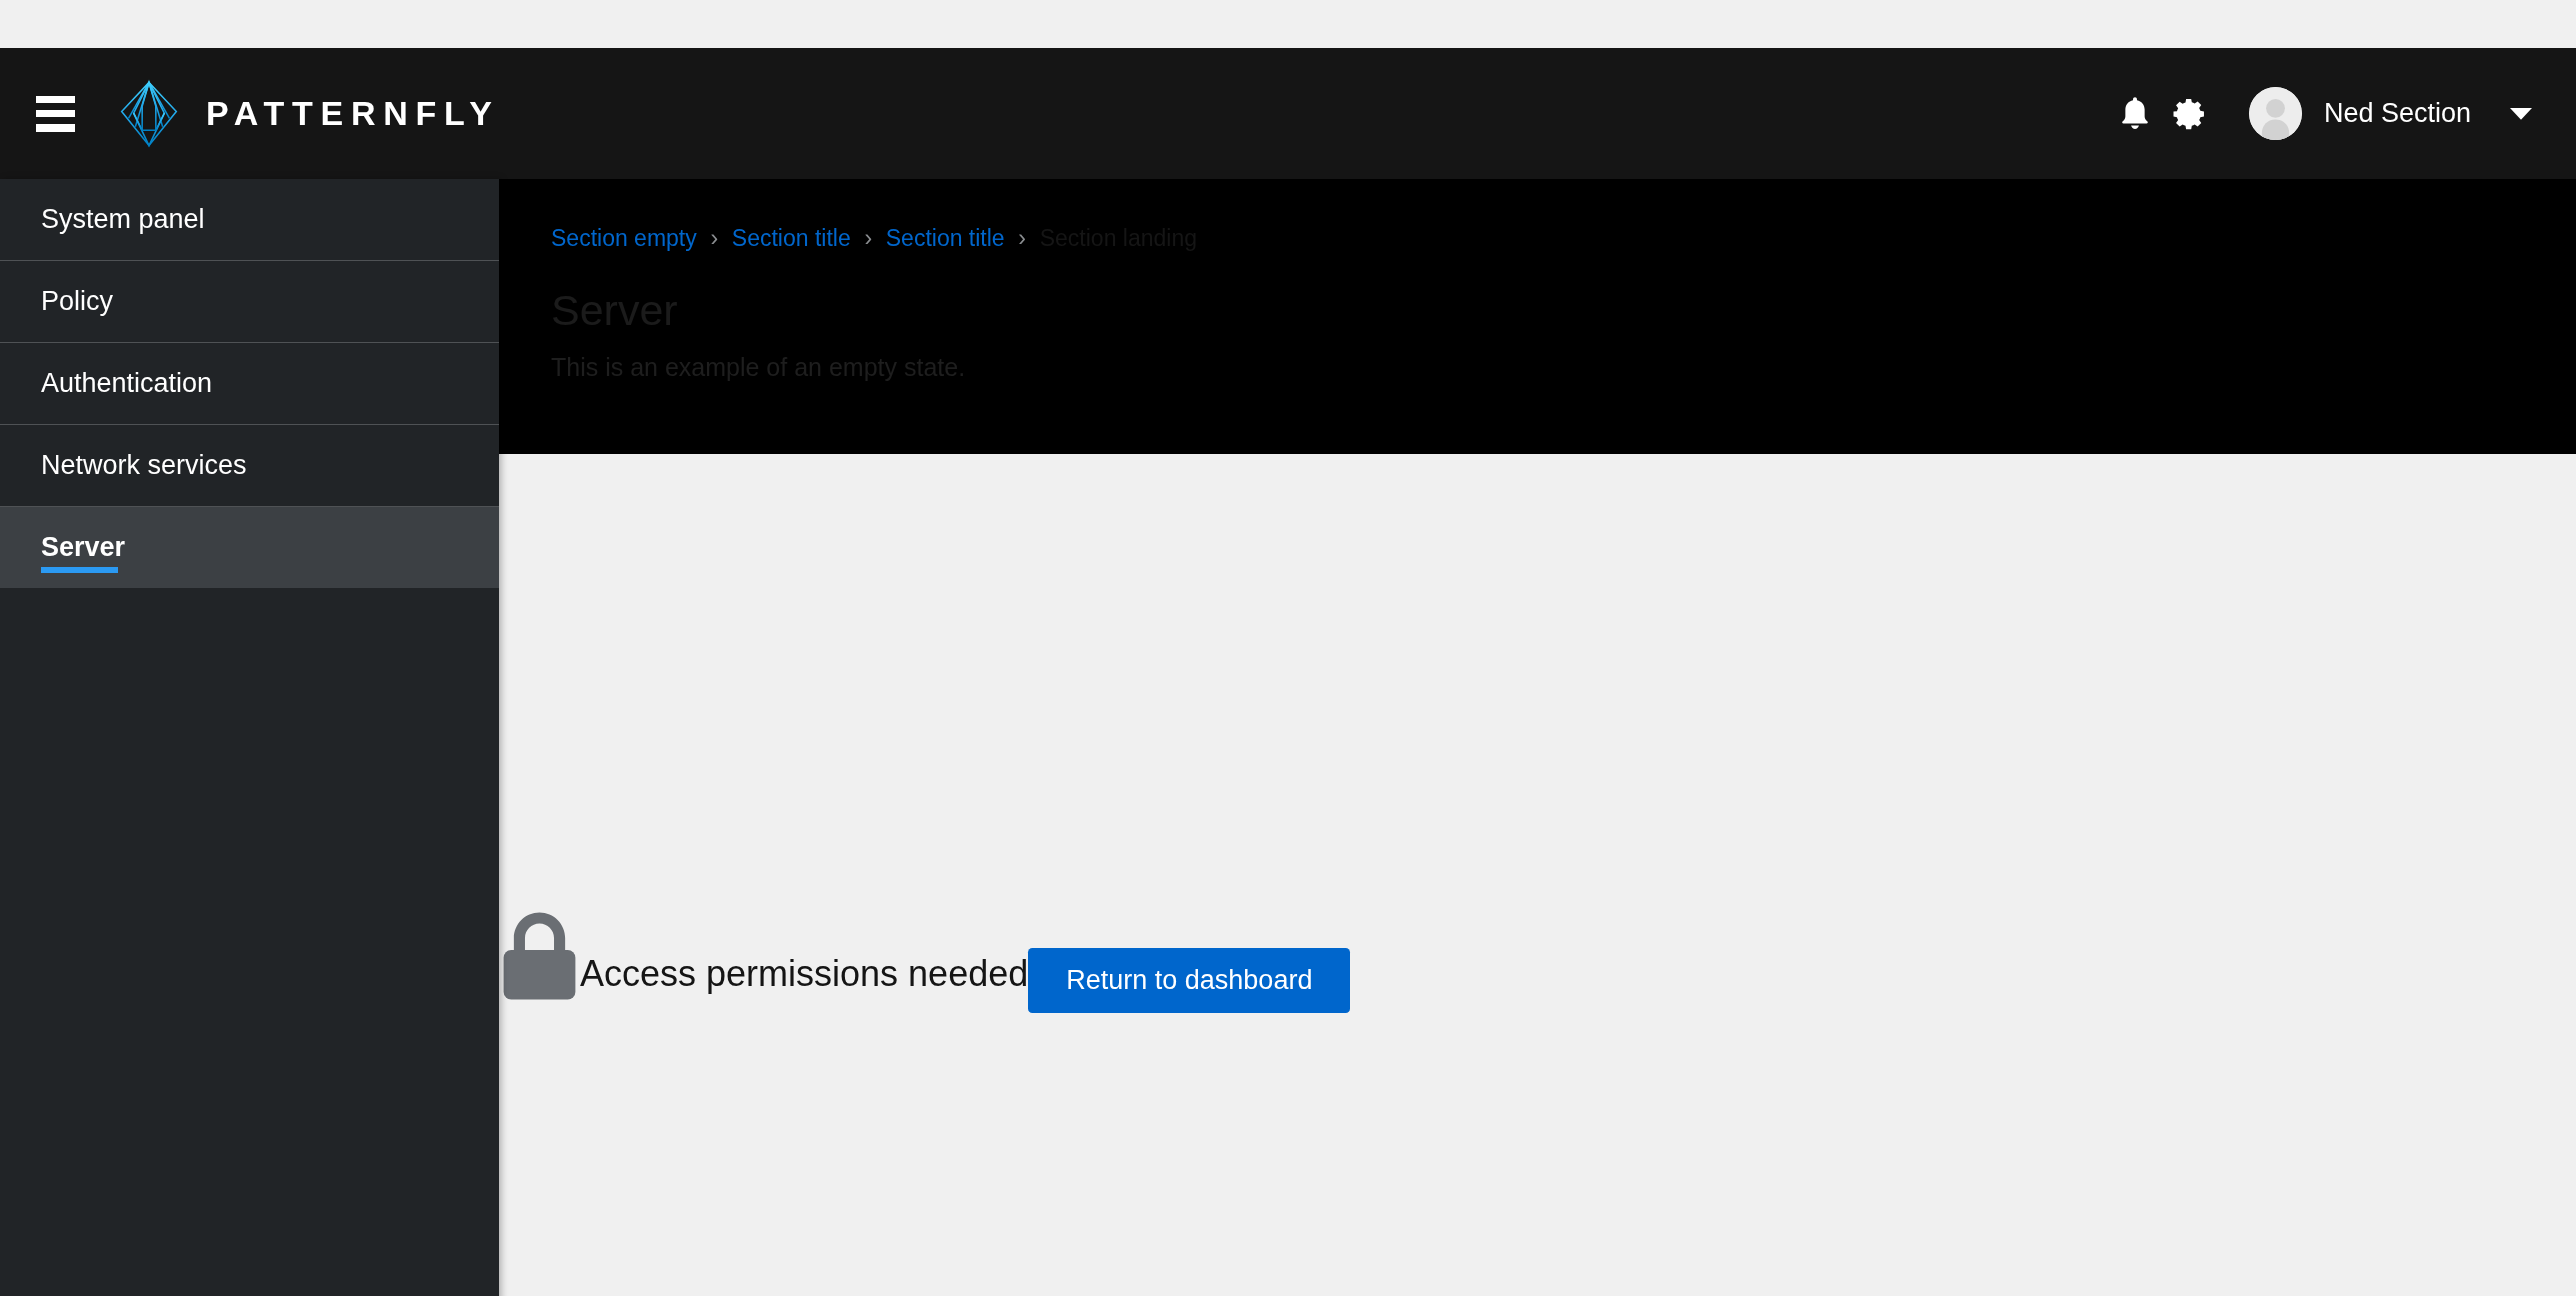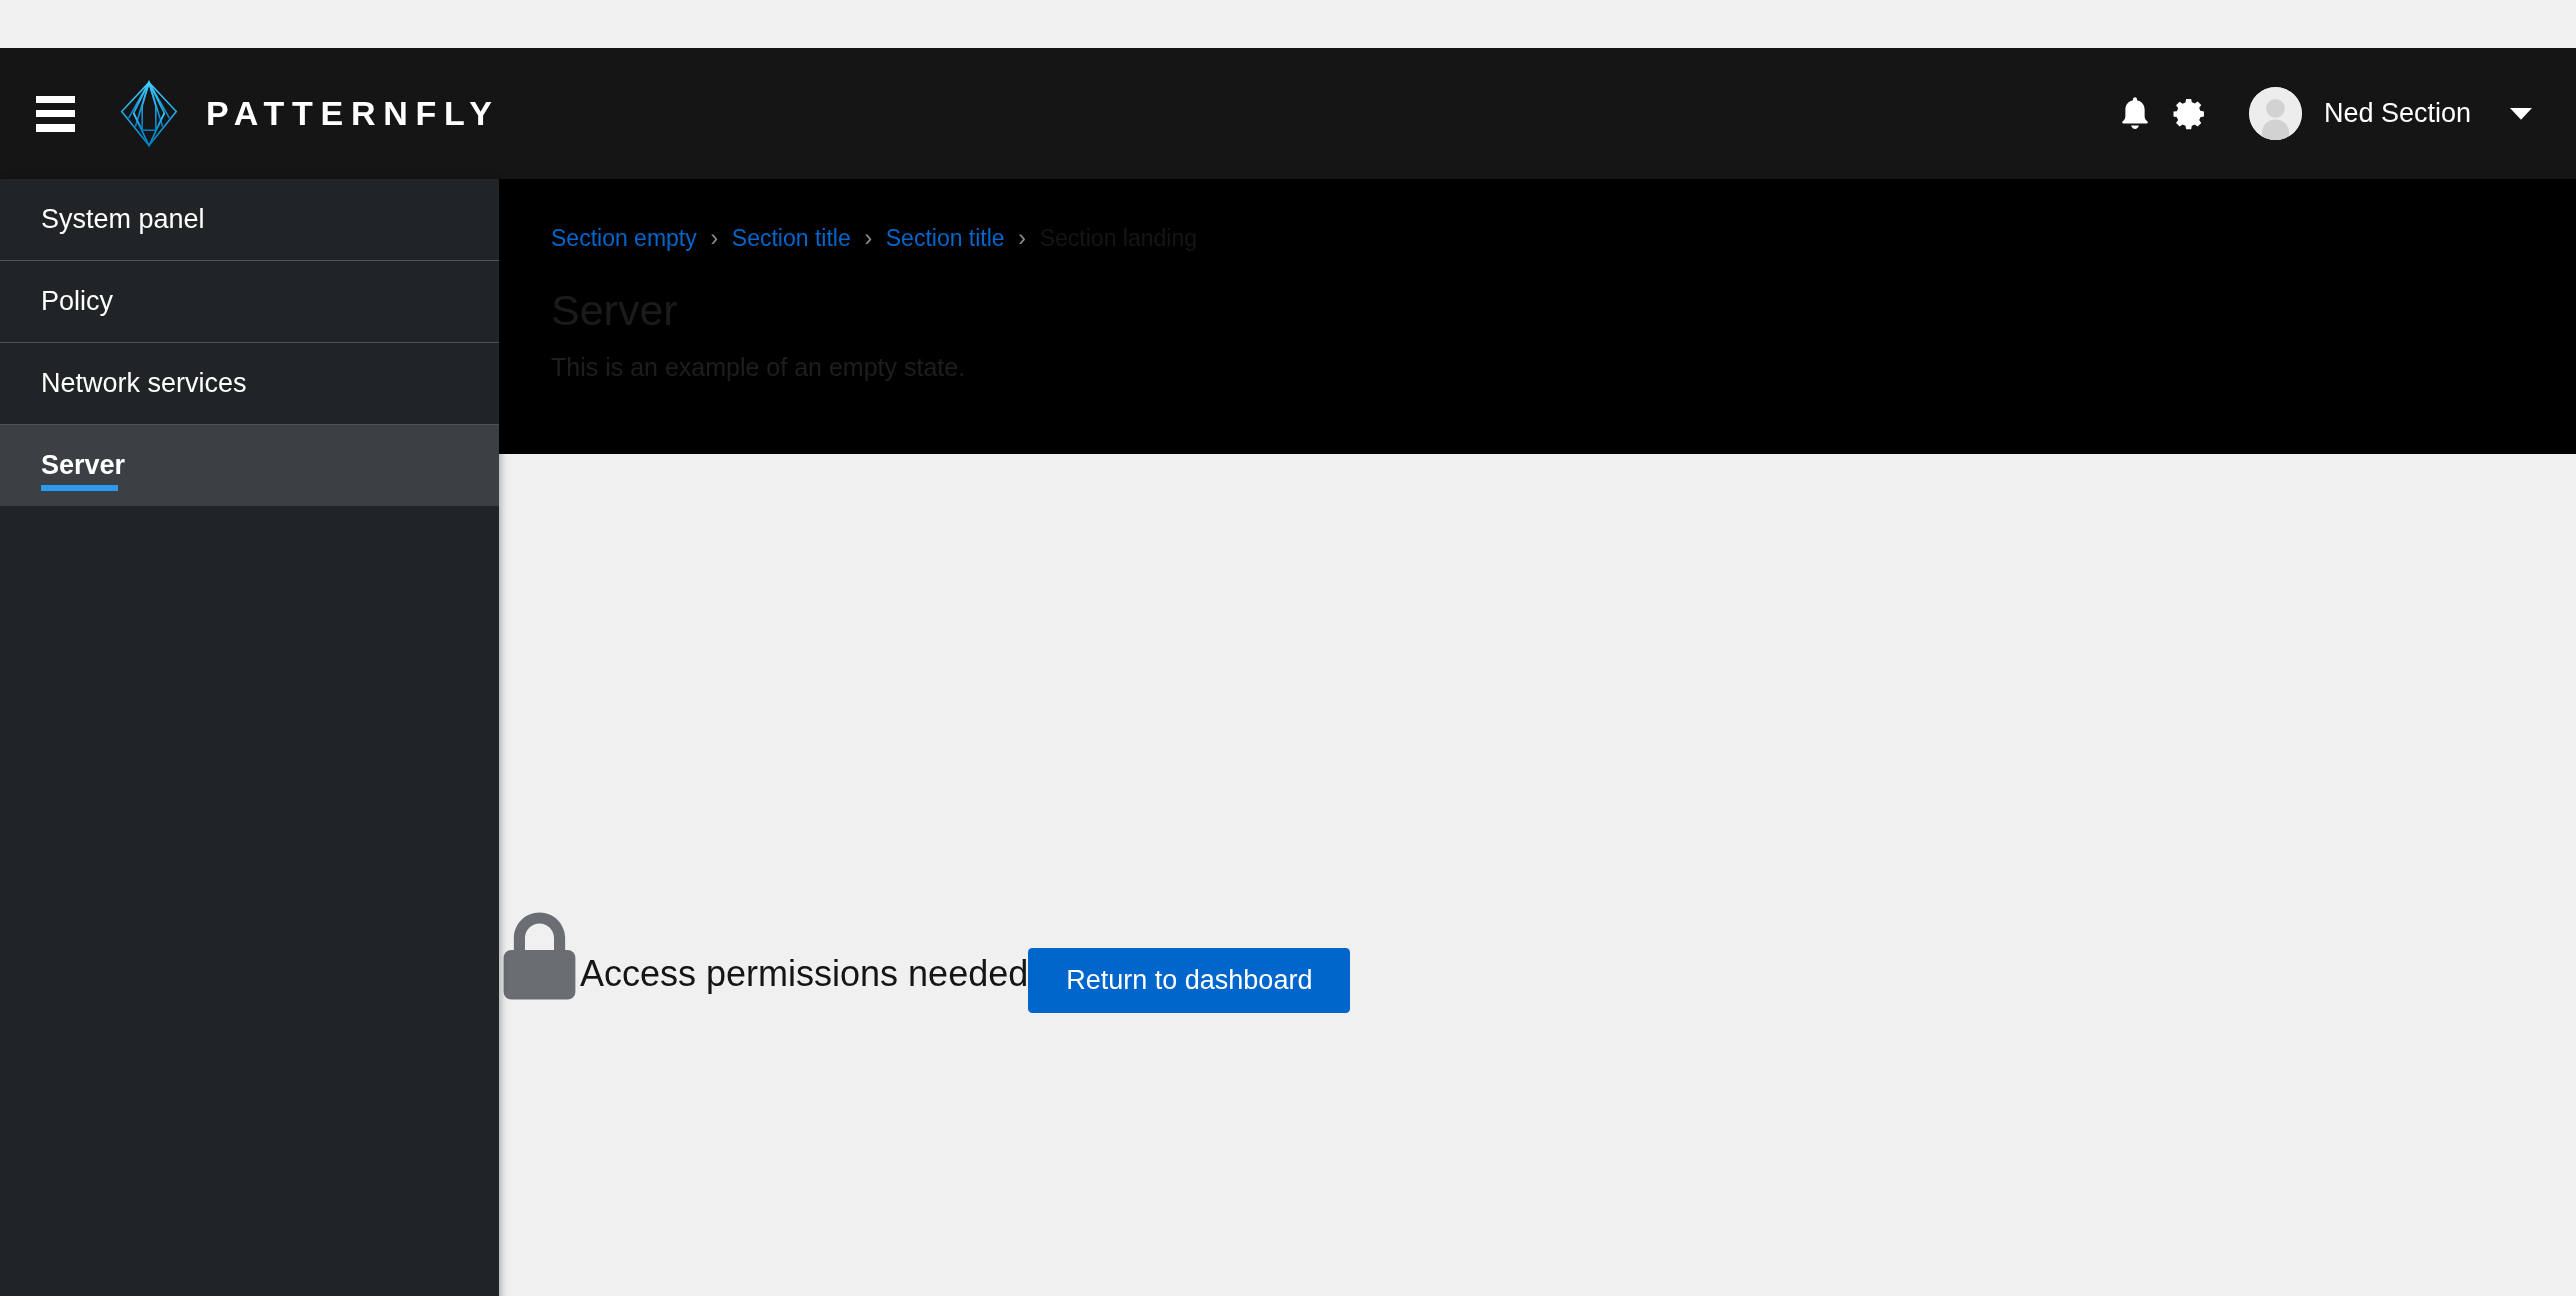--- a/index.html
+++ b/index.html
@@ -238,20 +238,23 @@
   </div>
 
   <nav class="sidebar">
     <div class="nav-item">
       <span>System panel</span>
     </div>
     <div class="nav-item">
       <span>Policy</span>
     </div>
     <div class="nav-item">
+      <span>Authentication</span>
+    </div>
+    <div class="nav-item">
       <span>Network services</span>
     </div>
     <div class="nav-item active">
       <span>Server</span>
       <span class="active-bar"></span>
     </div>
   </nav>
 
   <main class="content">
 

